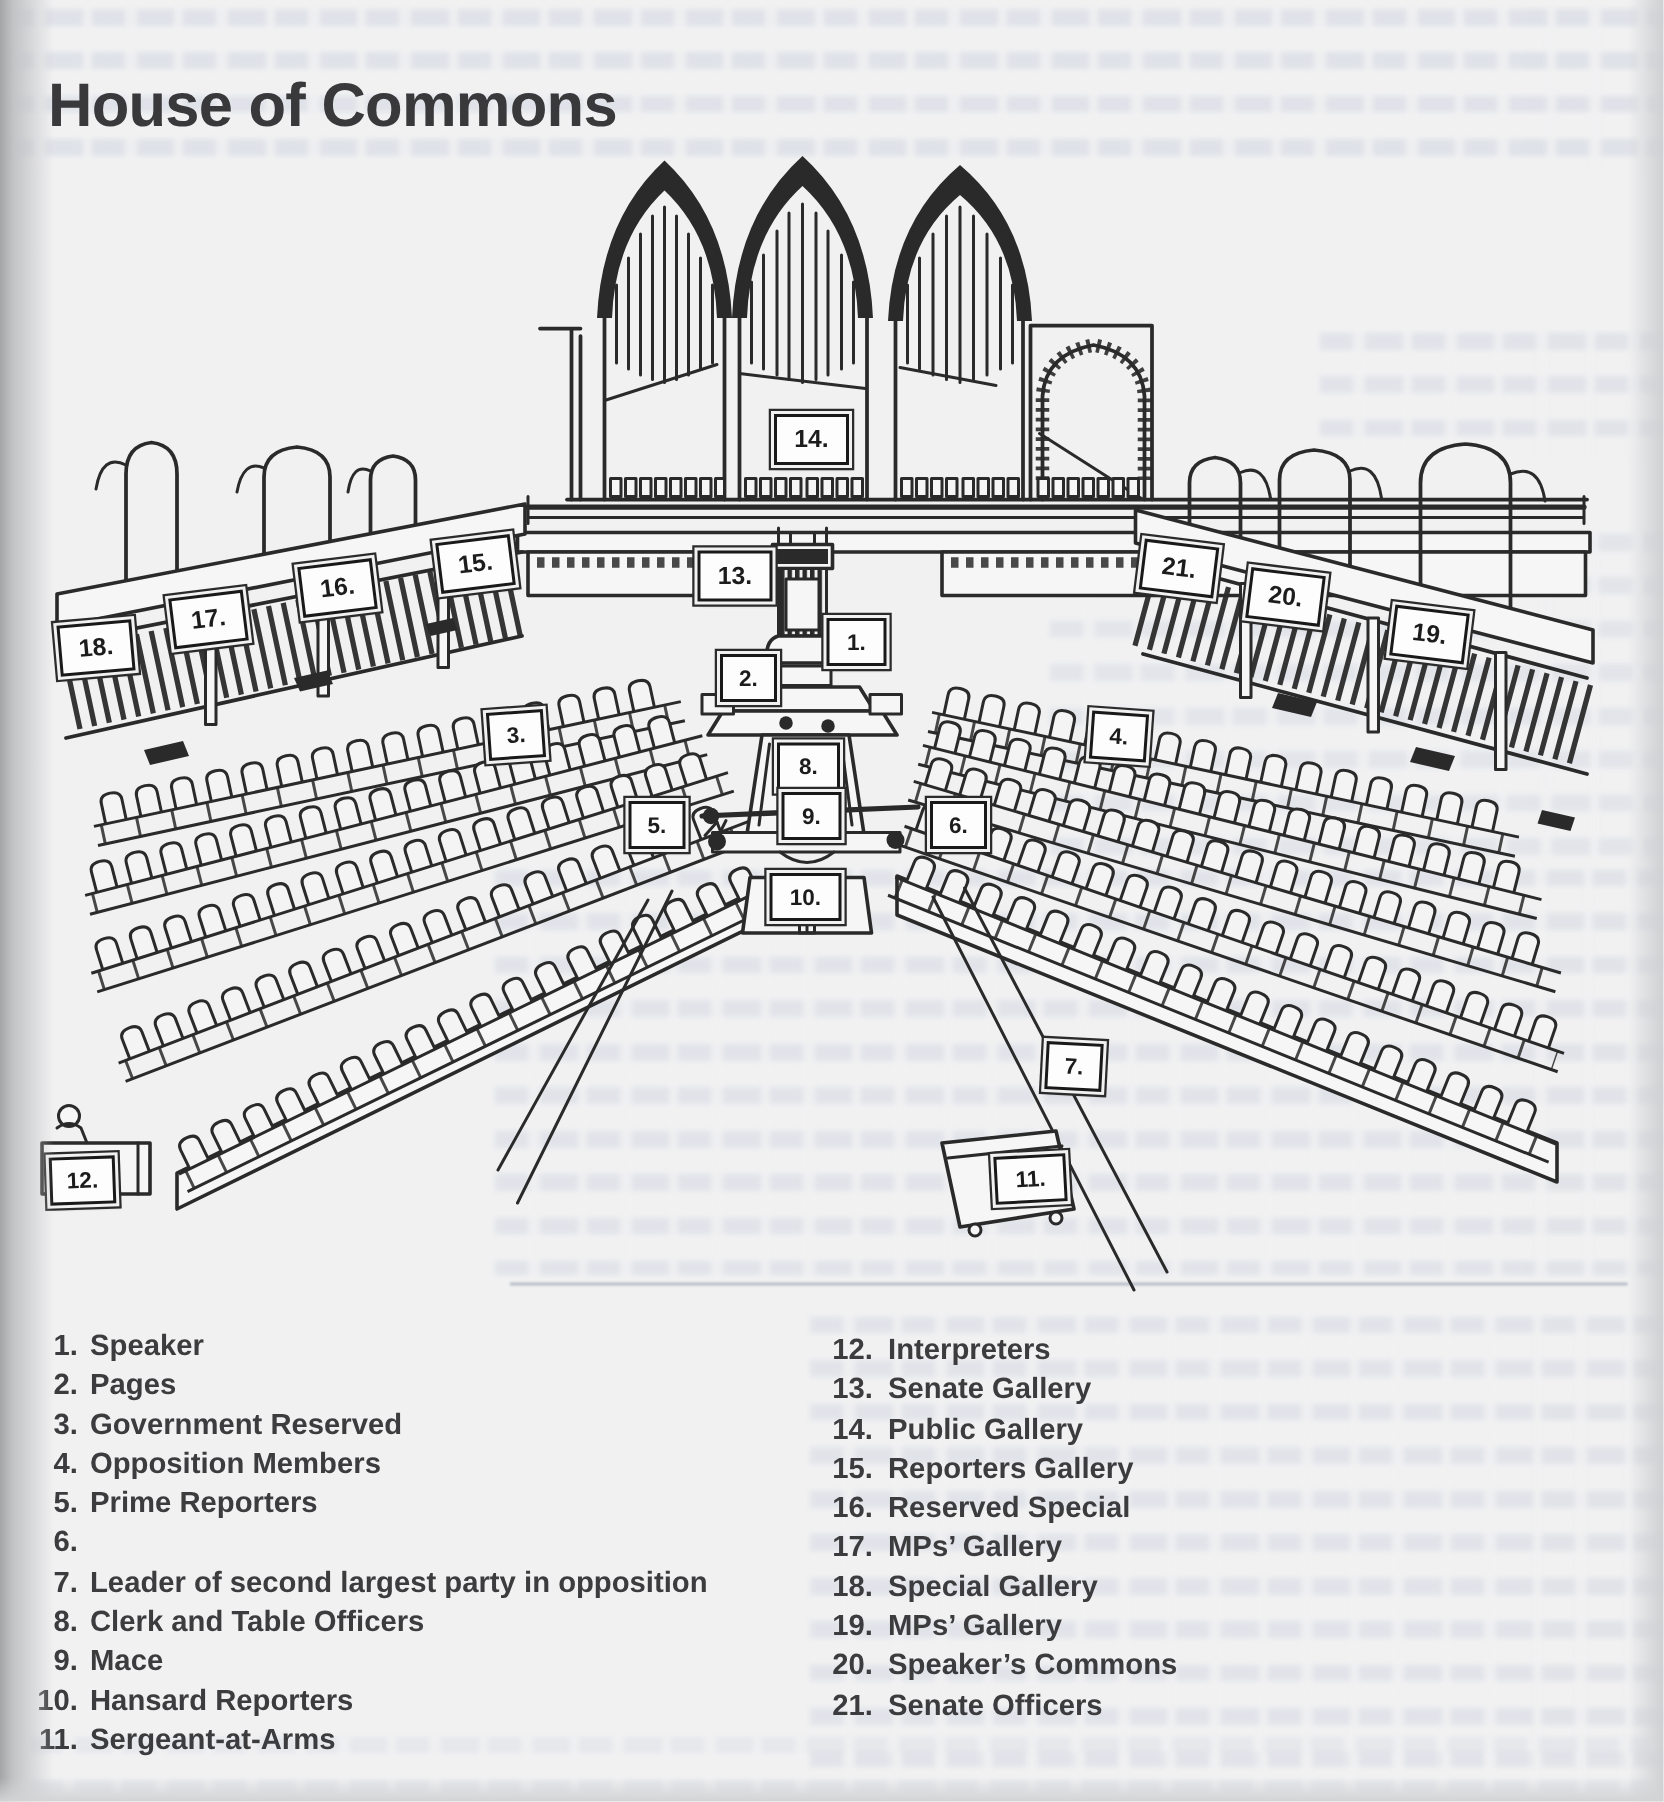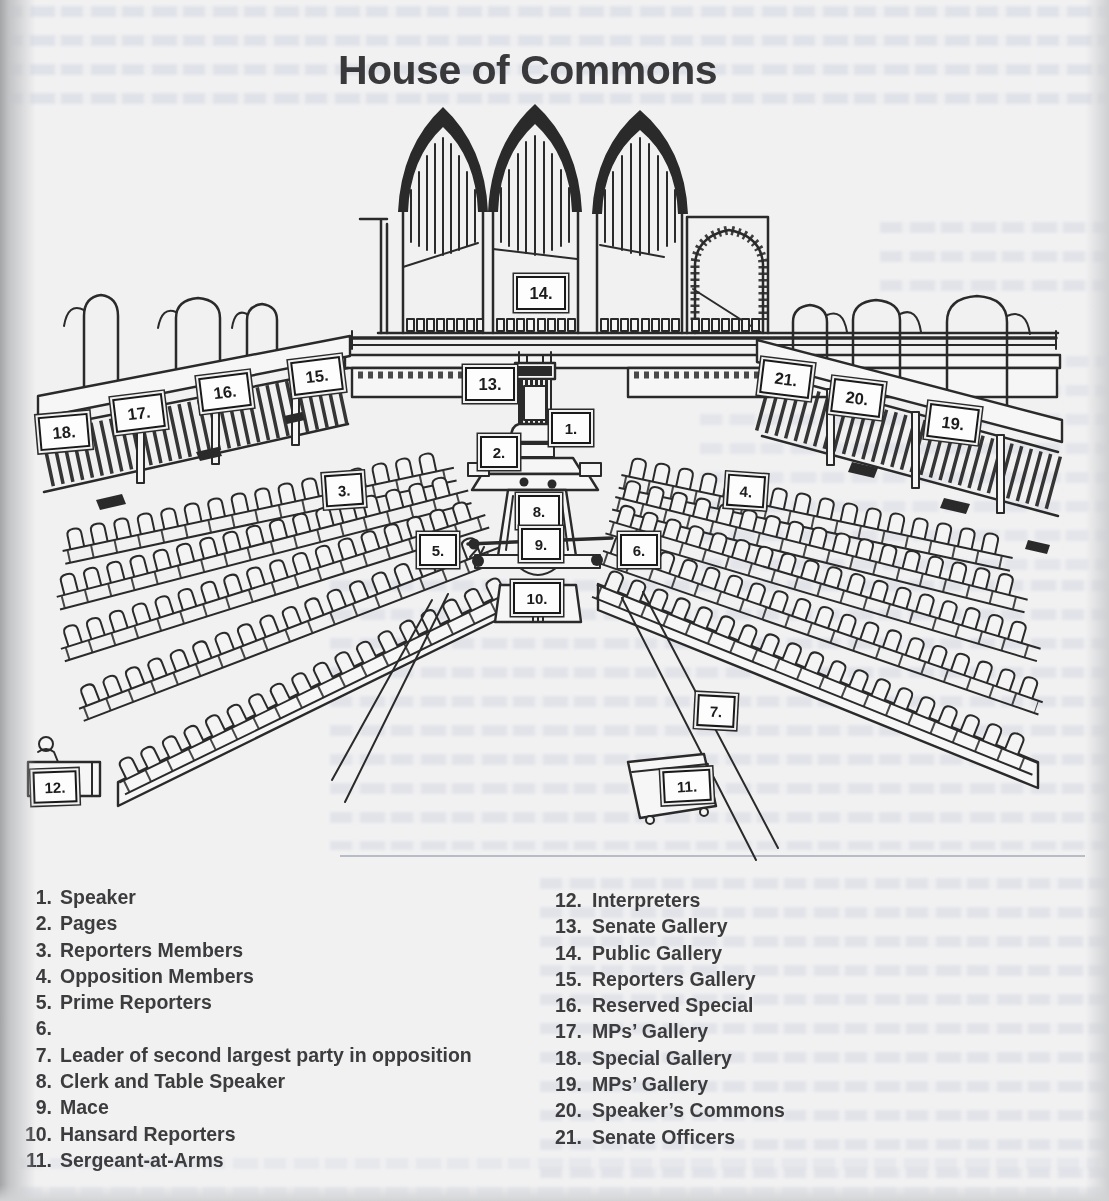--- a/index.html
+++ b/index.html
@@ -20,22 +20,22 @@
   
   .edge{position:absolute;z-index:60;pointer-events:none;}
   #edge-left{left:0;top:0;bottom:0;width:36px;
     background:linear-gradient(90deg,#a3a5a7 0px,#c3c4c6 9px,rgba(241,241,242,0) 36px);}
   #edge-right{right:0;top:0;bottom:0;width:24px;
     background:linear-gradient(270deg,#cfd0d2 0px,rgba(241,241,242,0) 24px);}
   #edge-bottom{left:0;right:0;bottom:0;height:16px;
     background:linear-gradient(0deg,#d2d3d5 0px,rgba(241,241,242,0) 16px);}
   
   #title{
-    position:absolute;left:0;top:20px;width:1055px;text-align:center;z-index:40;
-    font-size:41px;font-weight:bold;letter-spacing:-.5px;color:#39393b;
+    position:absolute;left:0;top:20px;width:1055px;z-index:40;
+    font-size:41px;font-weight:bold;letter-spacing:-.5px;color:#39393b;padding-left:32px;
   }
   
   #diagram-svg{position:absolute;left:0;top:0;z-index:10;}
   .ink{stroke:#2a2a2a;fill:none;stroke-width:2;stroke-linecap:round;stroke-linejoin:round;}
   .ink25{stroke:#2a2a2a;fill:none;stroke-width:2.5;stroke-linecap:round;stroke-linejoin:round;}
   .ink35{stroke:#2a2a2a;fill:none;stroke-width:3.5;stroke-linecap:round;}
   .inkf{fill:#2a2a2a;stroke:none;}
   .wh{fill:#f6f6f7;stroke:#2a2a2a;stroke-width:2.4;stroke-linejoin:round;}
   .wh2{fill:#f6f6f7;stroke:#2a2a2a;stroke-width:2;stroke-linejoin:round;}
   .bars{stroke:#2a2a2a;fill:none;stroke-width:54;stroke-dasharray:3.5 6.5;opacity:.95;}
@@ -486,40 +486,40 @@
   <li class="legend-item">
       <span class="num">1.</span>
       <span class="txt">Speaker</span>
     </li>
   <li class="legend-item">
       <span class="num">2.</span>
       <span class="txt">Pages</span>
     </li>
   <li class="legend-item">
       <span class="num">3.</span>
-      <span class="txt">Reporters Members</span>
+      <span class="txt">Government Reserved</span>
     </li>
   <li class="legend-item">
       <span class="num">4.</span>
       <span class="txt">Opposition Members</span>
     </li>
   <li class="legend-item">
       <span class="num">5.</span>
       <span class="txt">Prime Reporters</span>
     </li>
   <li class="legend-item">
       <span class="num">6.</span>
     </li>
   <li class="legend-item">
       <span class="num">7.</span>
       <span class="txt">Leader of second largest party in opposition</span>
     </li>
   <li class="legend-item">
       <span class="num">8.</span>
-      <span class="txt">Clerk and Table Speaker</span>
+      <span class="txt">Clerk and Table Officers</span>
     </li>
   <li class="legend-item">
       <span class="num">9.</span>
       <span class="txt">Mace</span>
     </li>
   <li class="legend-item">
       <span class="num">10.</span>
       <span class="txt">Hansard Reporters</span>
     </li>
   <li class="legend-item">

